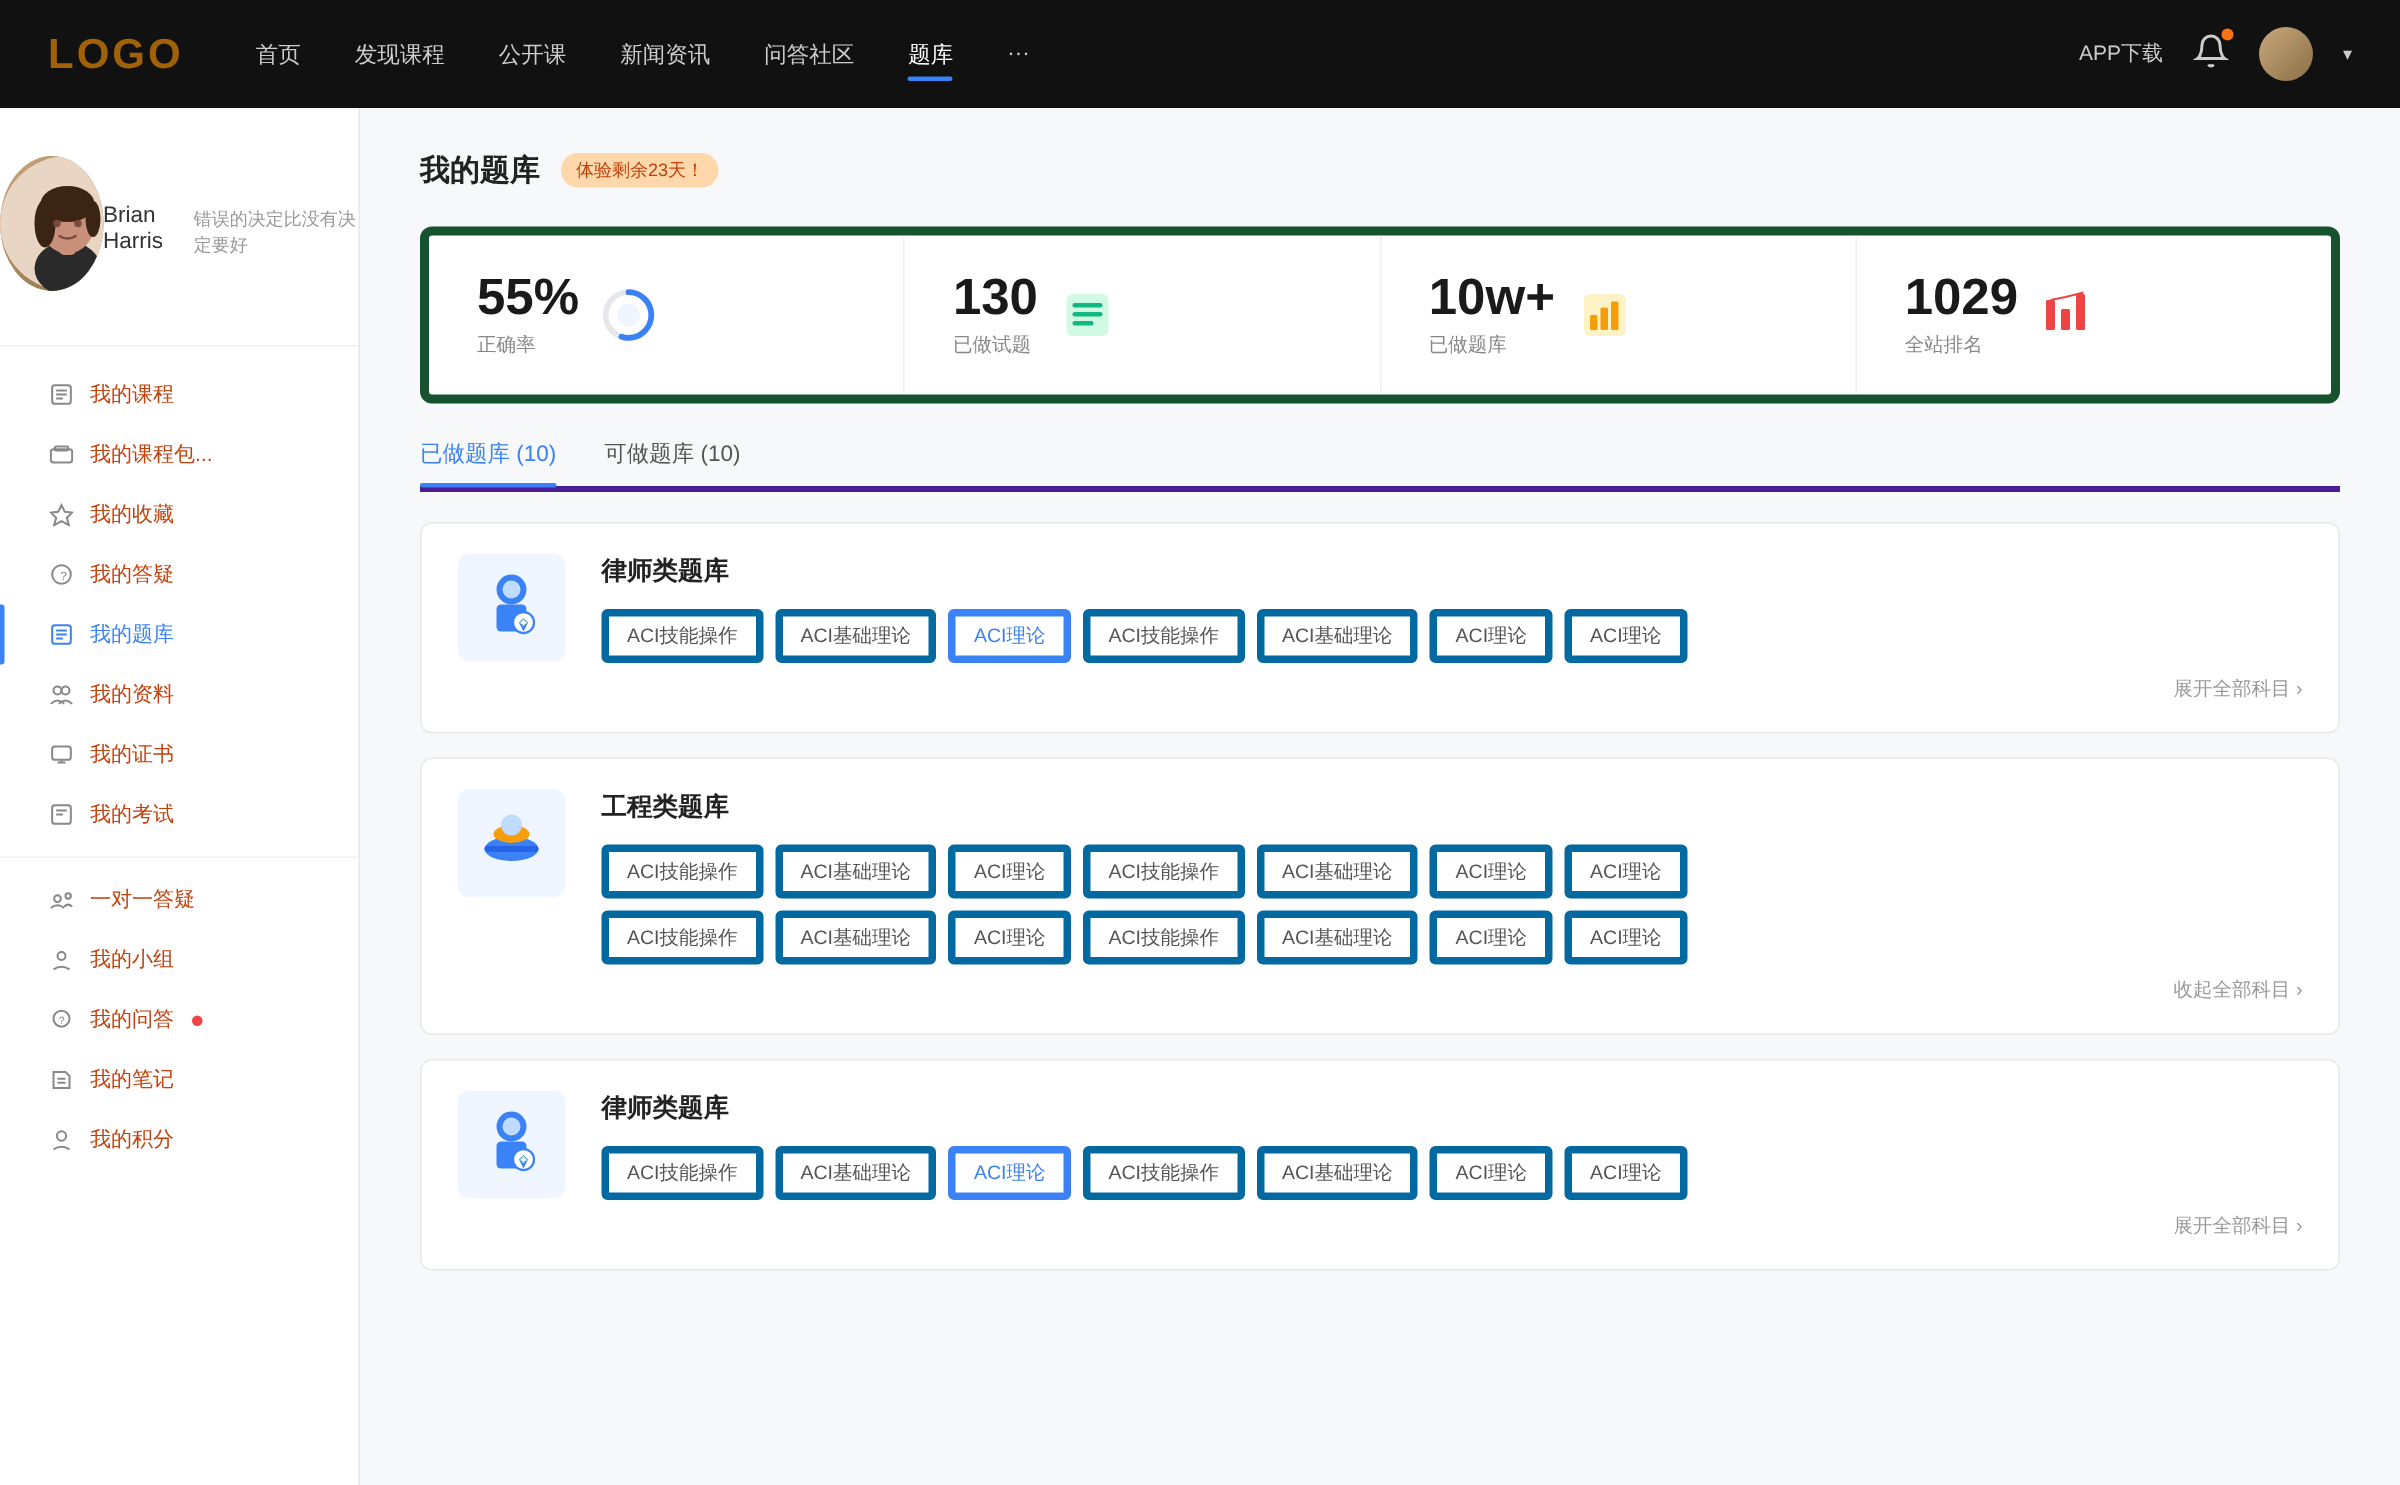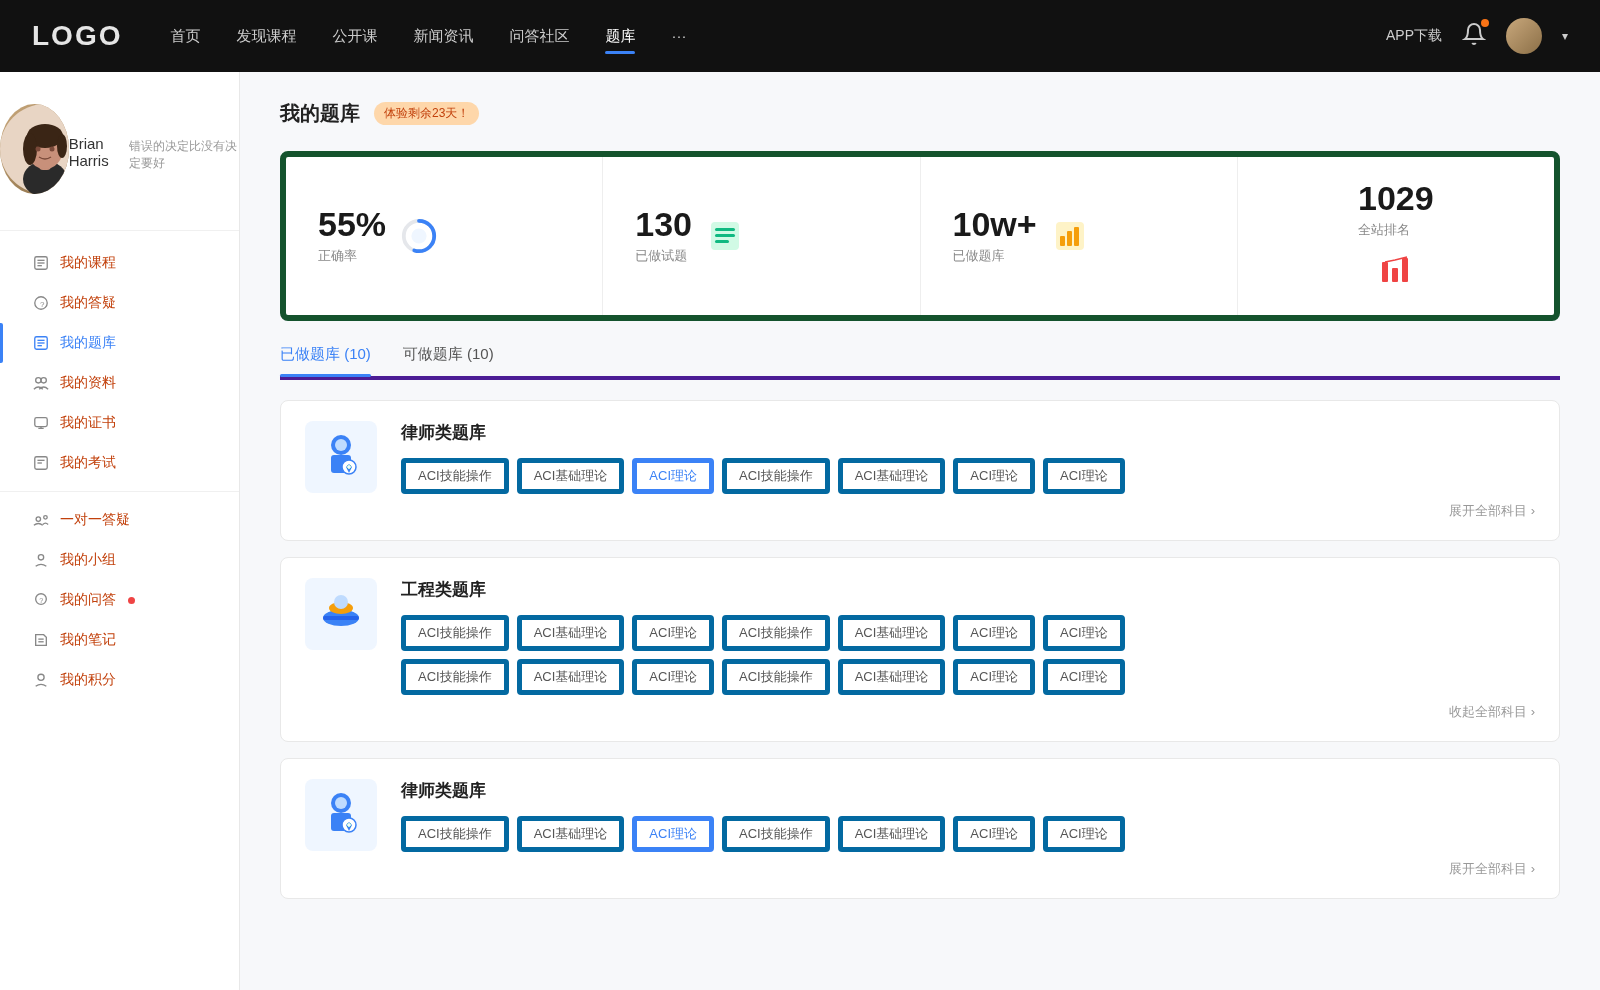--- a/index.html
+++ b/index.html
@@ -8,21 +8,21 @@
     
     .navbar {
       background: #111;
       height: 72px;
       display: flex;
       align-items: center;
       padding: 0 32px;
       position: fixed; top: 0; left: 0; right: 0; z-index: 100;
     }
     .navbar-logo {
-      color: #e5e5e5;
+      color: #a16207;
       font-size: 28px;
       font-weight: 900;
       letter-spacing: 2px;
       margin-right: 48px;
     }
     .navbar-links {
       display: flex;
       gap: 36px;
       flex: 1;
     }
@@ -214,21 +214,21 @@
       overflow: hidden;
     }
     .stat-item {
       flex: 1;
       padding: 24px 32px;
       border-right: 1px solid #eee;
       display: flex;
       align-items: center;
       gap: 14px;
     }
-    .stat-item:last-child { border-right: none; flex-direction: column; }
+    .stat-item:last-child { border-right: none; }
     .stat-value {
       font-size: 34px;
       font-weight: 700;
       color: #1a1a1a;
       line-height: 1;
     }
     .stat-label {
       font-size: 13px;
       color: #888;
       margin-top: 6px;
@@ -397,20 +397,37 @@
               <line x1="5" y1="6" x2="13" y2="6"></line>
               <line x1="5" y1="9" x2="13" y2="9"></line>
               <line x1="5" y1="12" x2="10" y2="12"></line>
             </svg>
         </span>
         <span>我的课程</span>
       </li>
       <li class="sidebar-menu-item">
         <span class="menu-icon">
           <svg viewBox="0 0 18 18" width="16" height="16" fill="none" stroke="#888" stroke-width="1.5">
+              <rect x="1" y="5" width="16" height="10" rx="2"></rect>
+              <rect x="4" y="3" width="10" height="3" rx="1"></rect>
+            </svg>
+        </span>
+        <span>我的课程包...</span>
+      </li>
+      <li class="sidebar-menu-item">
+        <span class="menu-icon">
+          <svg viewBox="0 0 18 18" width="16" height="16" fill="none" stroke="#888" stroke-width="1.5">
+              <polygon points="9,2 11.5,7 17,7.5 13,11.5 14.5,17 9,14 3.5,17 5,11.5 1,7.5 6.5,7"></polygon>
+            </svg>
+        </span>
+        <span>我的收藏</span>
+      </li>
+      <li class="sidebar-menu-item">
+        <span class="menu-icon">
+          <svg viewBox="0 0 18 18" width="16" height="16" fill="none" stroke="#888" stroke-width="1.5">
               <circle cx="9" cy="9" r="7"></circle>
               <text x="8" y="13" font-size="9" fill="#888" stroke="none">?</text>
             </svg>
         </span>
         <span>我的答疑</span>
       </li>
       <li class="sidebar-menu-item active">
         <span class="menu-icon">
           <svg viewBox="0 0 18 18" width="16" height="16" fill="none" stroke="#3b82f6" stroke-width="1.5">
               <rect x="2" y="2" width="14" height="14" rx="2"></rect>

